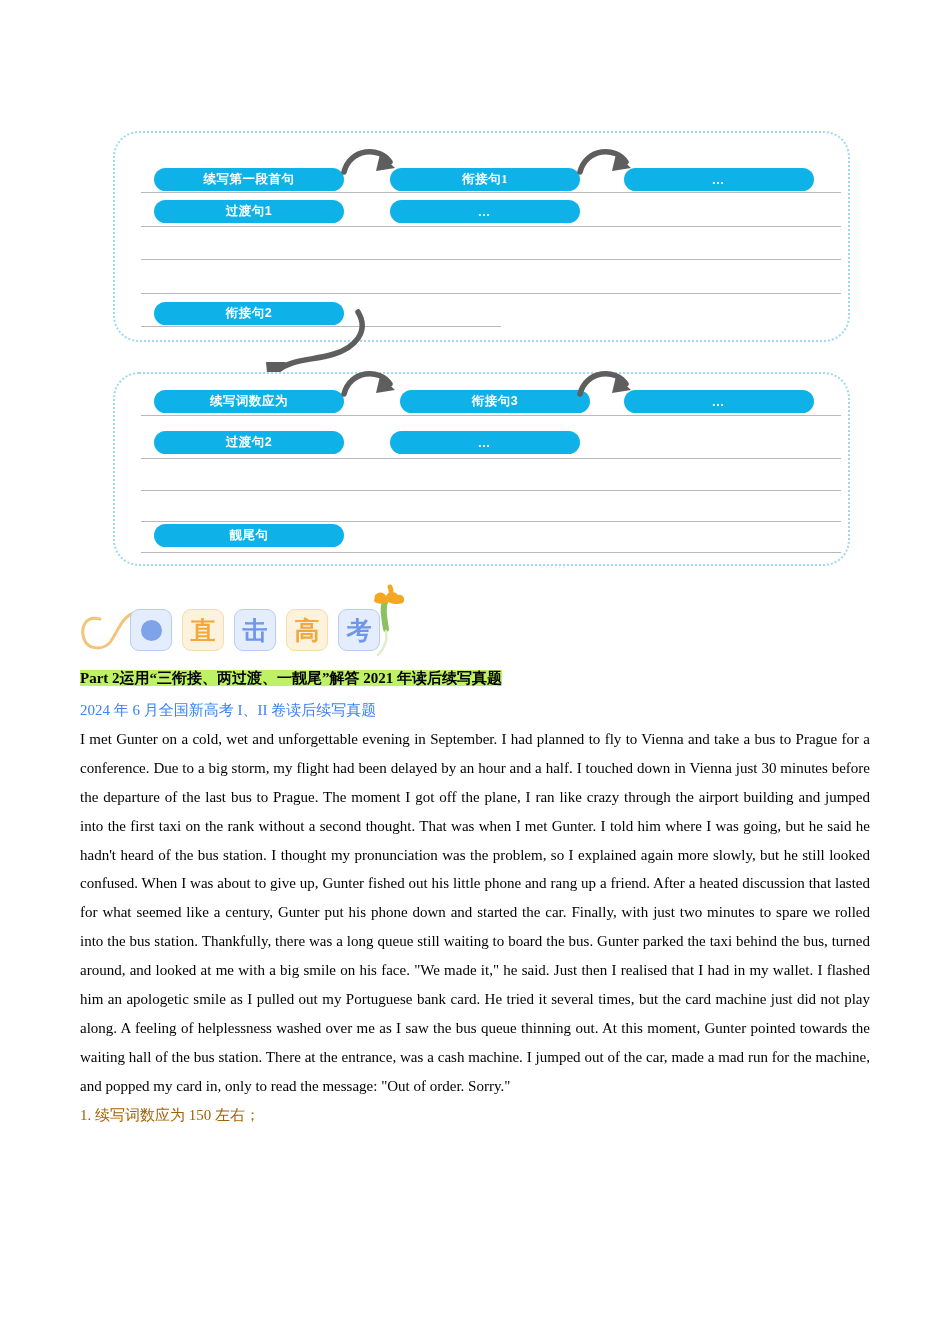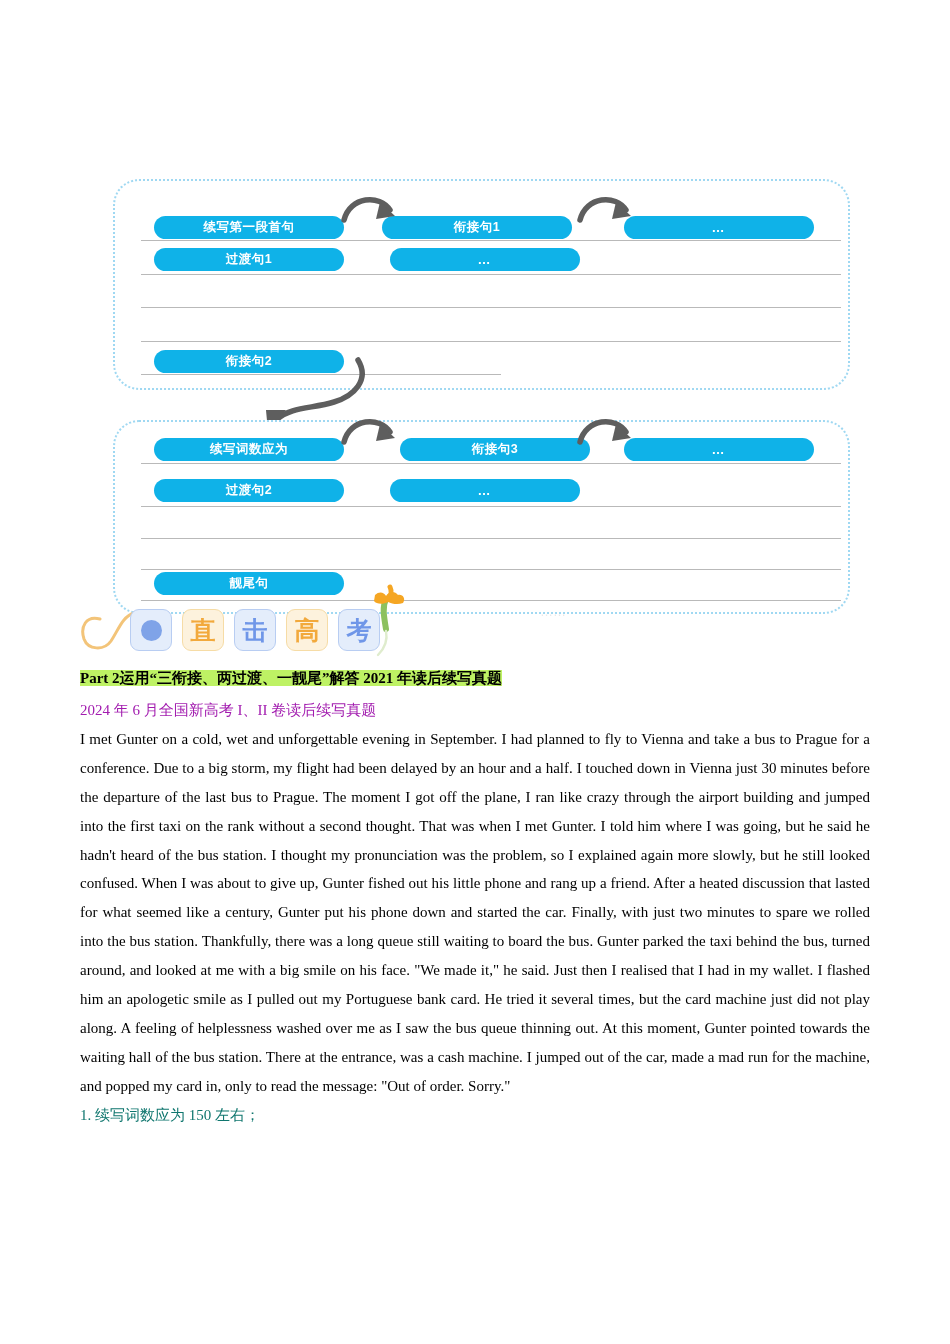--- a/index.html
+++ b/index.html
@@ -16,21 +16,20 @@
     overflow: hidden;
   }
 
   
   .diagram-wrap {
     position: absolute;
     left: 0;
     top: 0;
     width: 950px;
     height: 580px;
-    margin-top: 48px;
   }
 
   .flow-box {
     position: absolute;
     border: 2px dotted #9fd8f2;
     border-radius: 26px;
     box-sizing: border-box;
     background: #ffffff;
   }
   .flow-box-1 { left: 113px; top: 131px; width: 737px; height: 211px; }
@@ -137,51 +136,51 @@
     margin: 0 0 8px 0;
     line-height: 1.35;
   }
   .part-heading span.hl {
     background: #bef264;
   }
   .sub-line {
     font-size: 15px;
     line-height: 1.9;
     margin: 0;
-    color: #a21caf;
+    color: #3b82f6;
   }
   .passage {
     font-size: 15px;
     line-height: 1.93;
     margin: 0;
     text-align: justify;
     color: #000000;
   }
   .tail-line {
     font-size: 15px;
     line-height: 1.9;
     margin: 0;
-    color: #0f766e;
+    color: #a16207;
   }
 </style>
 </head>
 <body>
 
 <div class="diagram-wrap">
 
   <div class="flow-box flow-box-1"></div>
 
   <div class="rule-line" style="left:141px; top:192px; width:700px;"></div>
   <div class="rule-line" style="left:141px; top:226px; width:700px;"></div>
   <div class="rule-line" style="left:141px; top:259px; width:700px;"></div>
   <div class="rule-line" style="left:141px; top:293px; width:700px;"></div>
   <div class="rule-line" style="left:141px; top:326px; width:360px;"></div>
 
   <div class="pill" style="left:154px; top:168px; width:190px;">续写第一段首句</div>
-  <div class="pill" style="left:382px; top:168px; width:190px;">衔接句1</div>
+  <div class="pill" style="left:390px; top:168px; width:190px;font-family:Liberation Serif, serif;">衔接句1</div>
   <div class="pill dots" style="left:624px; top:168px; width:190px;">…</div>
 
   <div class="pill" style="left:154px; top:200px; width:190px;">过渡句1</div>
   <div class="pill dots" style="left:390px; top:200px; width:190px;">…</div>
 
   <div class="pill" style="left:154px; top:302px; width:190px;">衔接句2</div>
 
   <svg class="arrow-svg" style="left:340px; top:142px;" width="62" height="36" viewBox="0 0 62 36">
     <path d="M4,30 C10,6 40,4 50,20" fill="none" stroke="#5e5e5e" stroke-width="5.5" stroke-linecap="round"></path>
     <path d="M40,12 L55,26 L36,29 Z" fill="#5e5e5e"></path>

